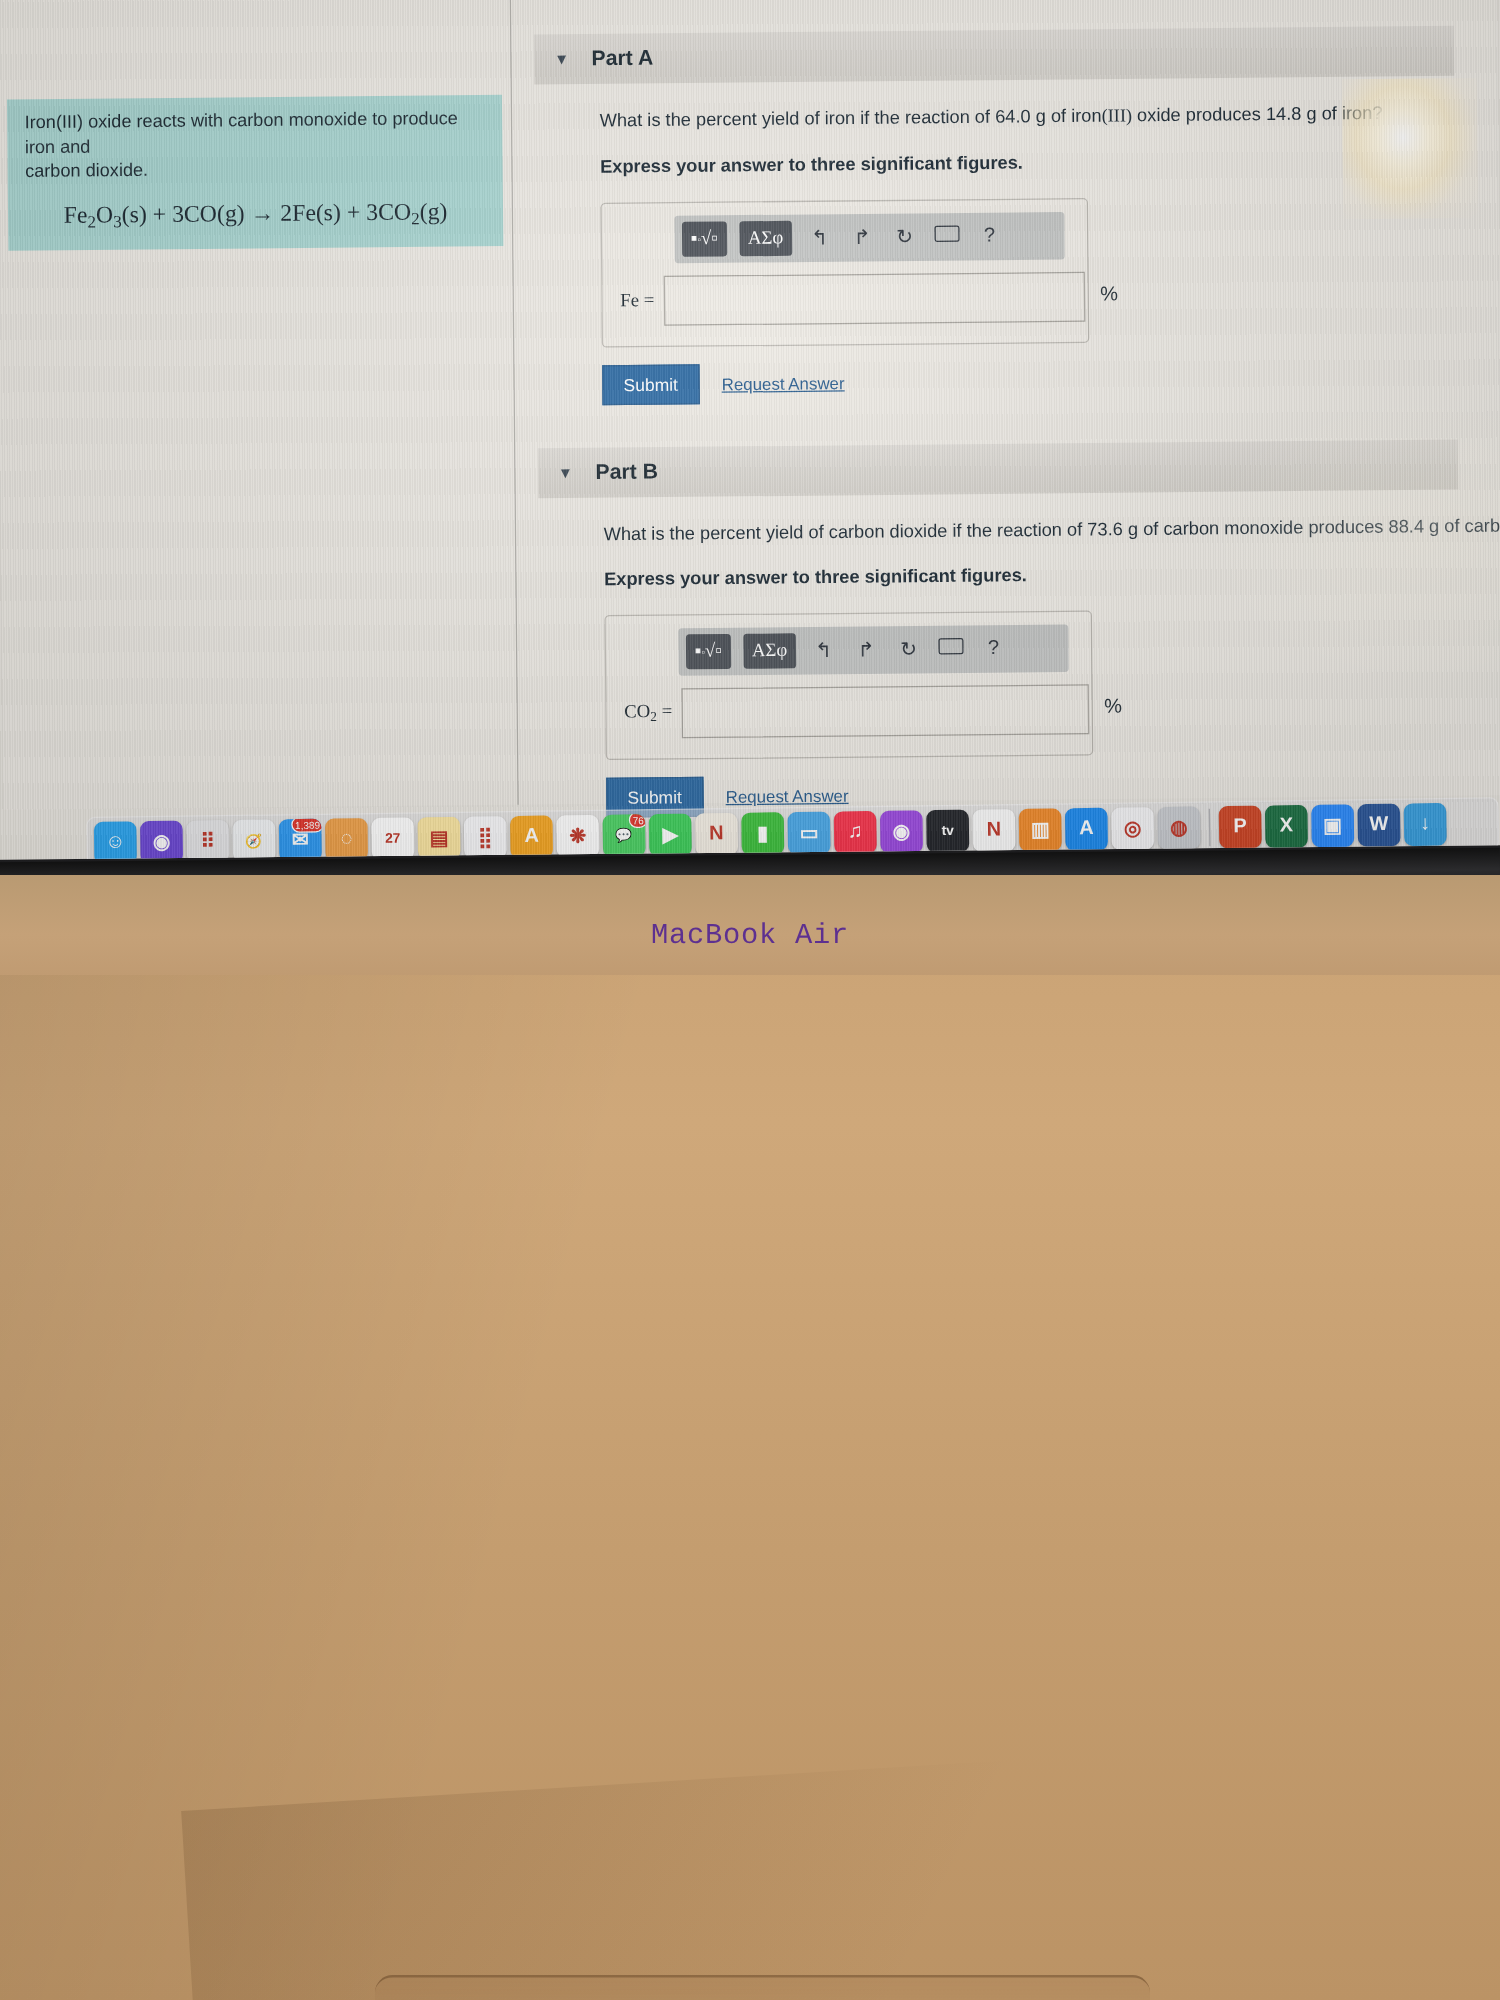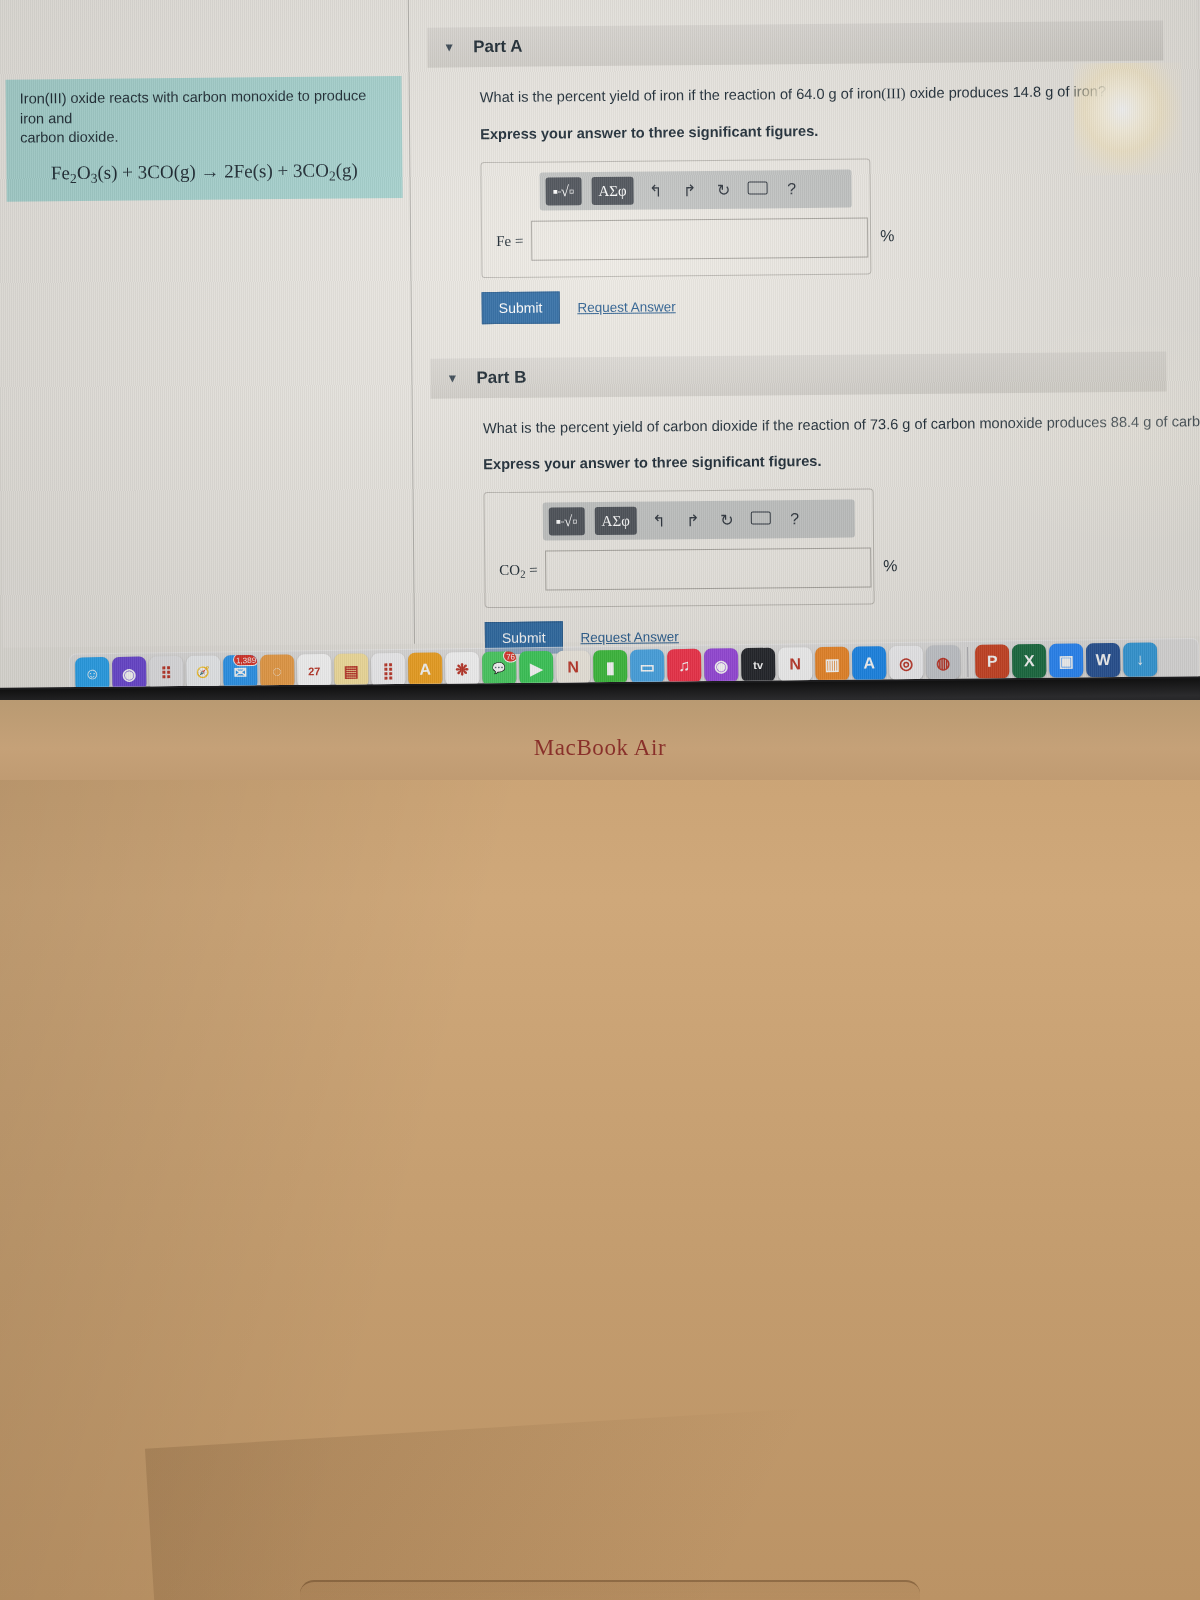--- a/index.html
+++ b/index.html
@@ -59,22 +59,22 @@
     position: absolute; left: 0px; top: 690px; width: 1200px; height: 38px;
     background: linear-gradient(180deg,#111 0%, #2b2b2d 45%, #161618 100%);
     transform: rotate(-0.55deg);
   }
   #lid-bottom {
     position: absolute; left: 0; top: 700px; width: 1200px; height: 80px;
     background: linear-gradient(180deg,#b99a72 0%, #c5a178 60%, #c09b72 100%);
   }
   #macbook-label {
     position: absolute; left: 0; right: 0; top: 735px;
-    text-align: center; color: #7f1d1d; font-size: 23px; letter-spacing: 0.6px;
-    font-family: Liberation Serif, serif; opacity: 0.85;
+    text-align: center; color: #4c1d95; font-size: 23px; letter-spacing: 0.6px;
+    font-family: Liberation Mono, monospace; opacity: 0.85;
   }
 
   
   #page {
     position: absolute; left: 14px; top: 12px; width: 1200px; height: 648px;
     background: #edeae4;
     font-family: "Liberation Sans", sans-serif;
     color: #23323f;
   }
   #col-divider {

